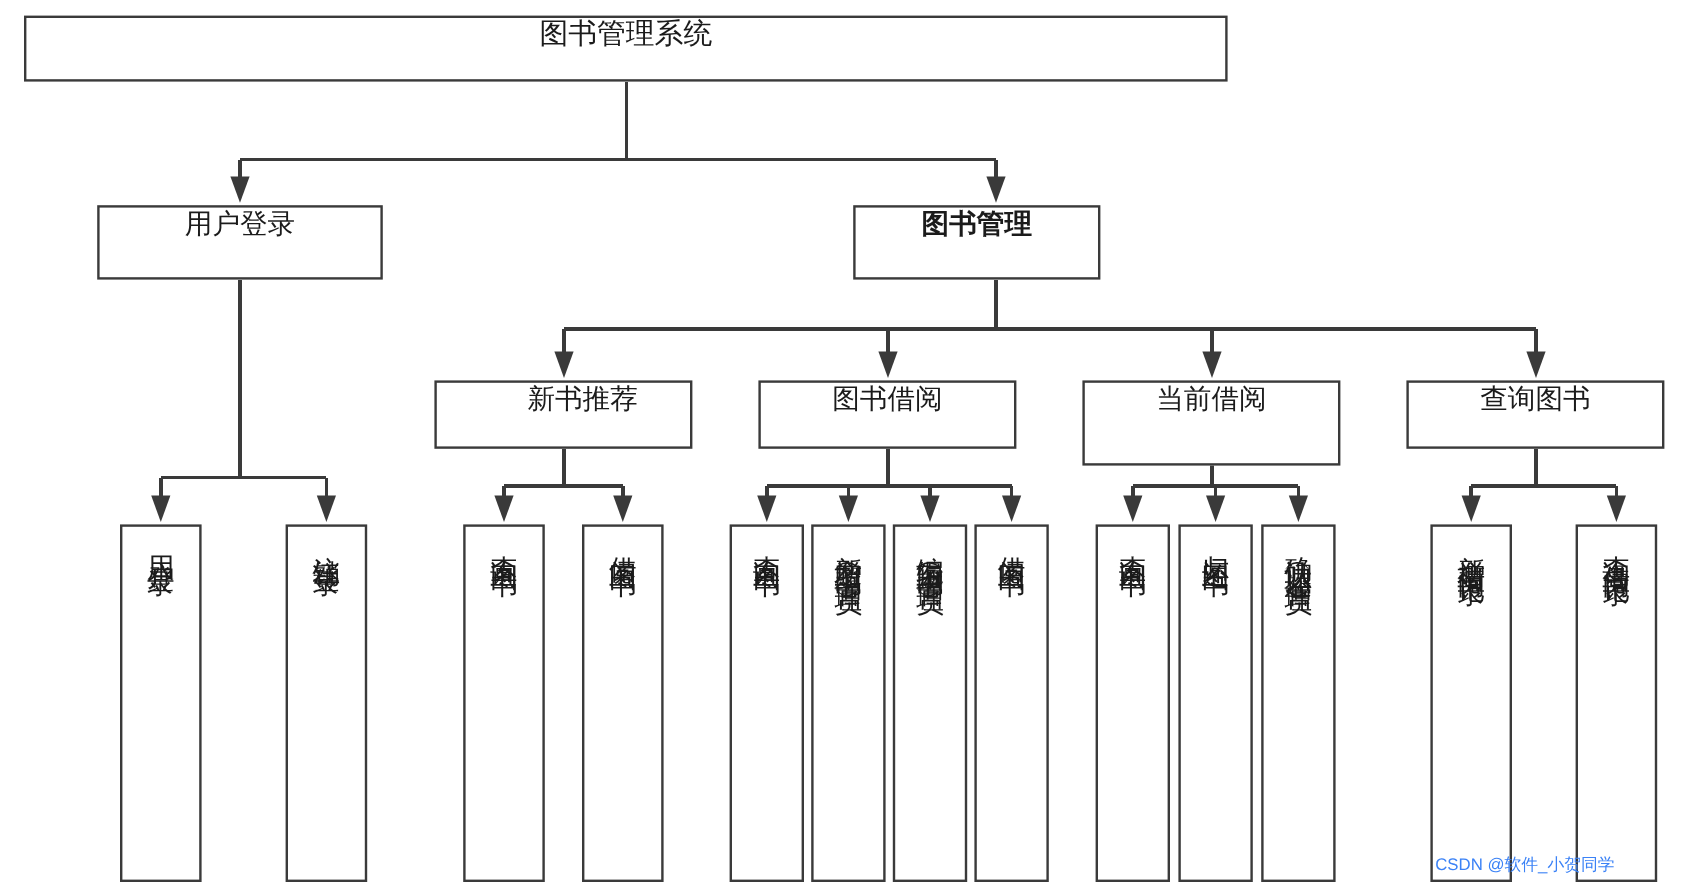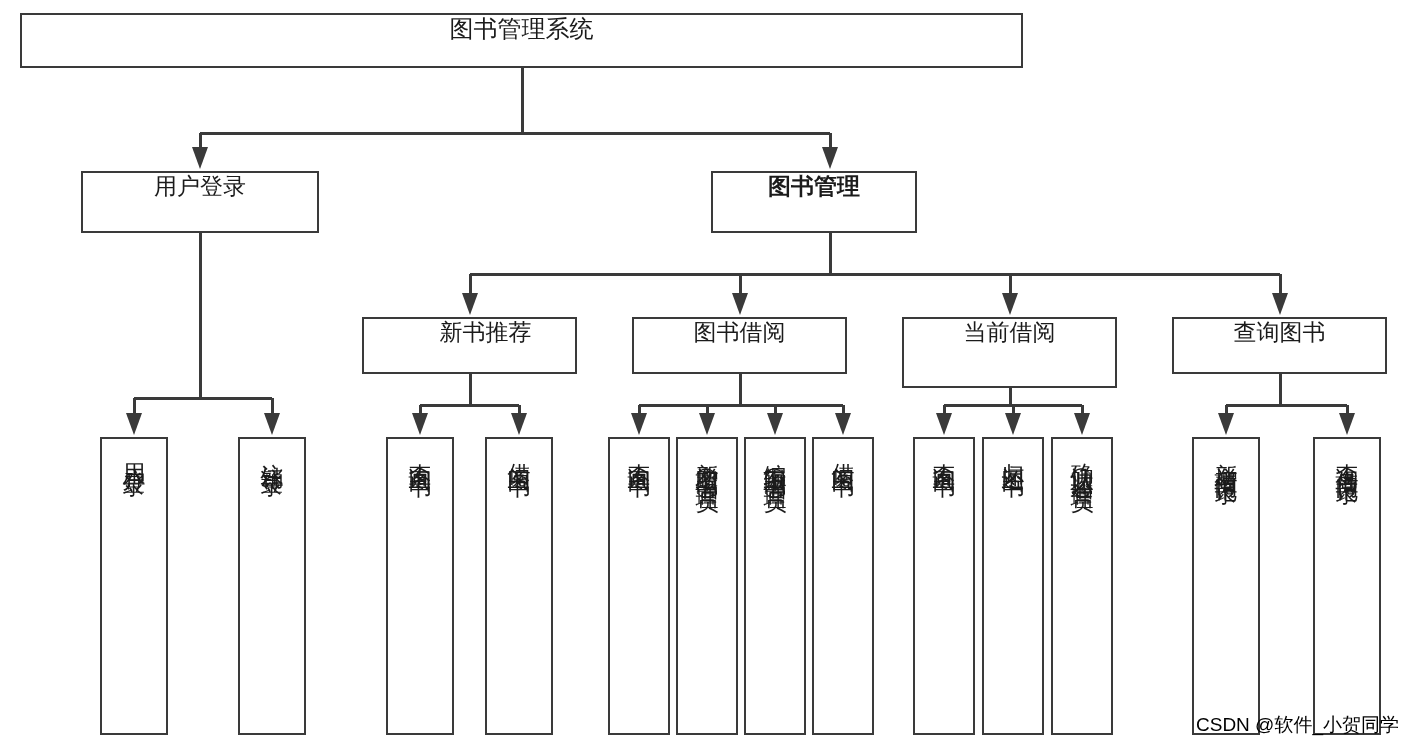--- a/index.html
+++ b/index.html
@@ -57,22 +57,22 @@
     text-orientation: upright;
     font-size: 23px;
     letter-spacing: 4px;
     line-height: 1;
   }
   .node-box.root .node-label { font-size: 24px; }
   .watermark {
     position: absolute;
     left: 1196px;
     top: 712px;
-    font-size: 19px;
-    color: #000000;
+    font-size: 14px;
+    color: #3b82f6;
     font-family: "Liberation Sans", "DejaVu Sans", sans-serif;
     white-space: nowrap;
     pointer-events: none;
   }
 </style>
 </head>
 <body>
 
 <div id="diagram-root">
 

